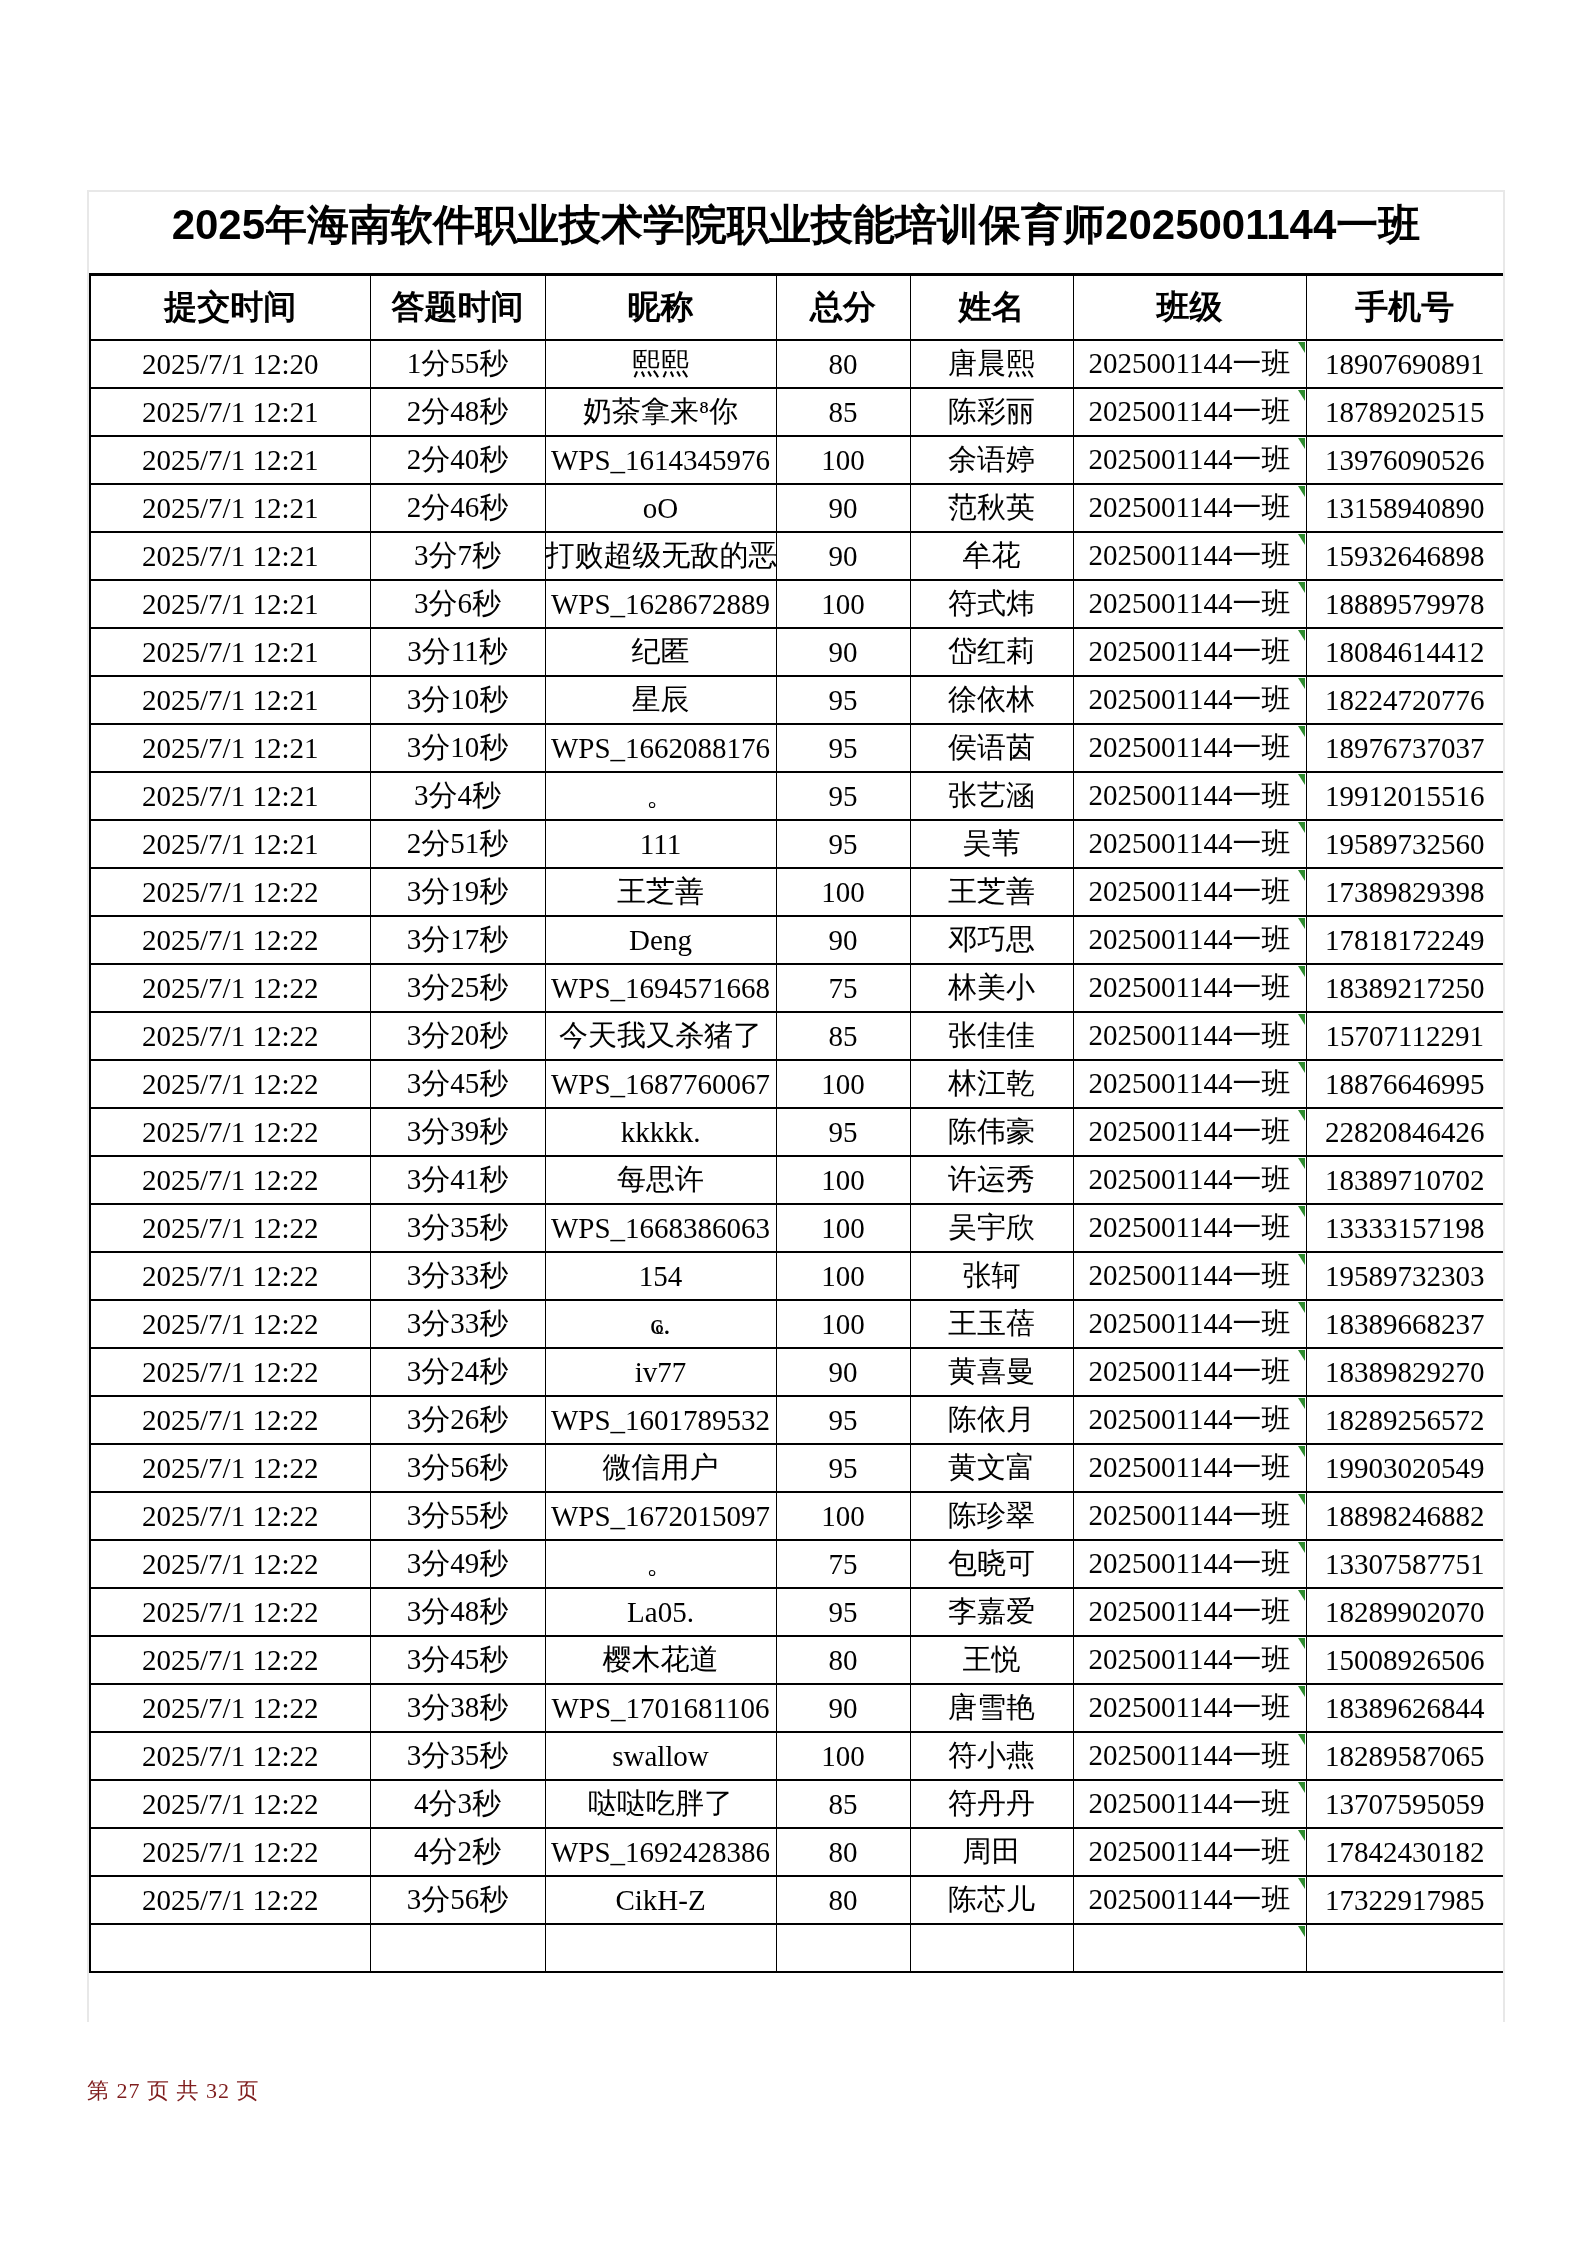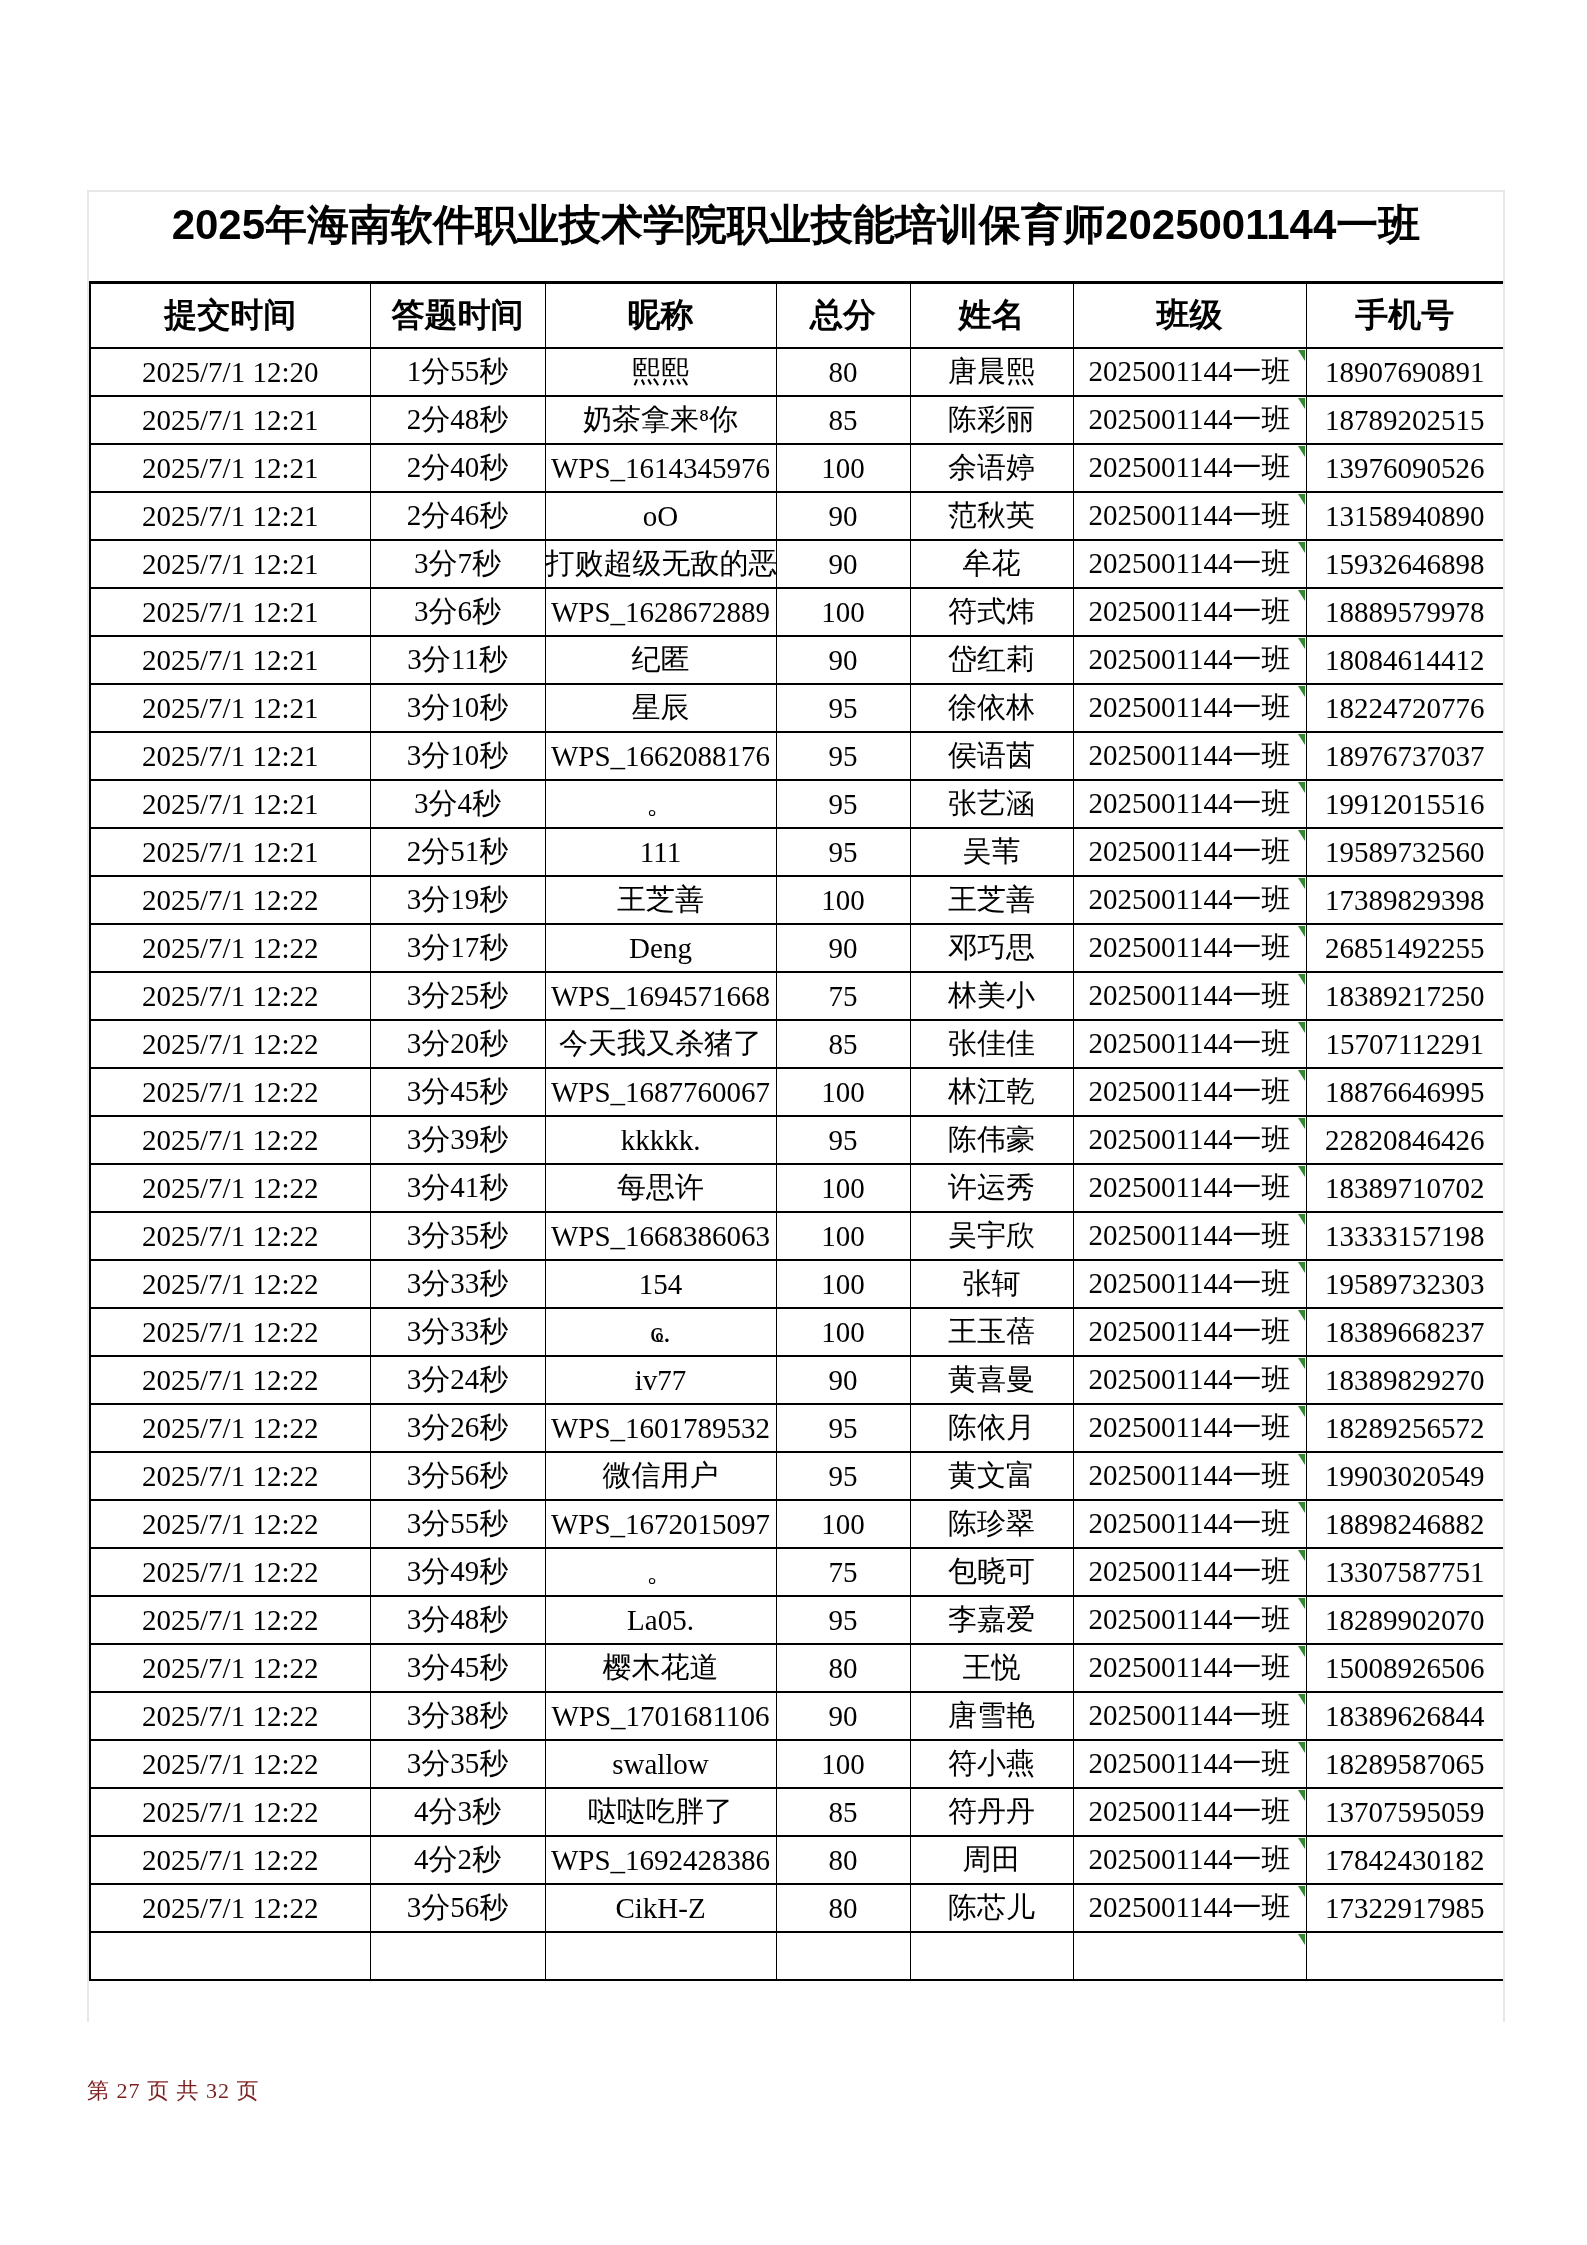--- a/index.html
+++ b/index.html
@@ -12,21 +12,21 @@
     border:2px solid #e8e8e8;border-bottom:none;box-sizing:border-box;
     background:#fff;overflow:hidden;
   }
   .title{
     padding-top:10px;text-align:center;
     font-family:"Liberation Sans","DejaVu Sans",sans-serif;
     font-weight:bold;font-size:42px;line-height:46px;color:#000;
   }
   table.results{
     border-collapse:collapse;table-layout:fixed;
-    width:1414px;margin:33px auto 0 auto;
+    width:1414px;margin:25px auto 0 auto;
     border:2px solid #000;border-top:3px solid #000;
   }
   col.c0{width:280px}col.c1{width:175px}col.c2{width:231px}
   col.c3{width:134px}col.c4{width:163px}col.c5{width:233px}col.c6{width:198px}
   th,td{
     border:1px solid #000;border-top:2px solid #000;
     text-align:center;vertical-align:middle;
     padding:0;overflow:hidden;white-space:nowrap;
     font-size:29px;
   }
@@ -181,21 +181,21 @@
           <td class="cell-class">2025001144一班<i class="tri"></i></td>
           <td>17389829398</td>
         </tr>
         <tr>
           <td>2025/7/1 12:22</td>
           <td>3分17秒</td>
           <td>Deng</td>
           <td>90</td>
           <td>邓巧思</td>
           <td class="cell-class">2025001144一班<i class="tri"></i></td>
-          <td>26851492255</td>
+          <td>17818172249</td>
         </tr>
         <tr>
           <td>2025/7/1 12:22</td>
           <td>3分25秒</td>
           <td>WPS_1694571668</td>
           <td>75</td>
           <td>林美小</td>
           <td class="cell-class">2025001144一班<i class="tri"></i></td>
           <td>18389217250</td>
         </tr>

